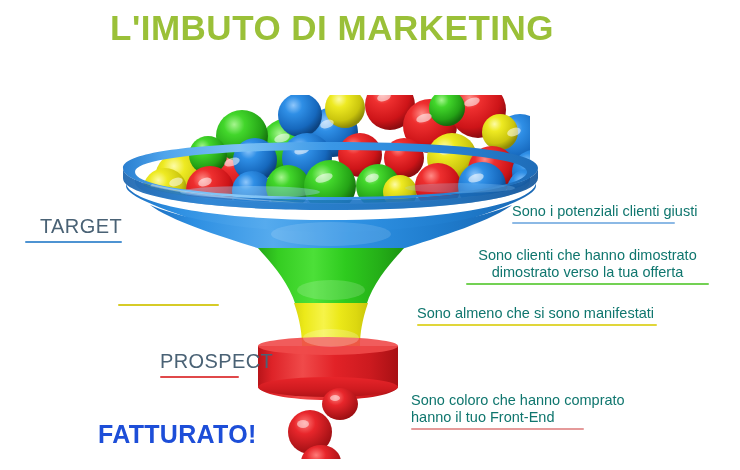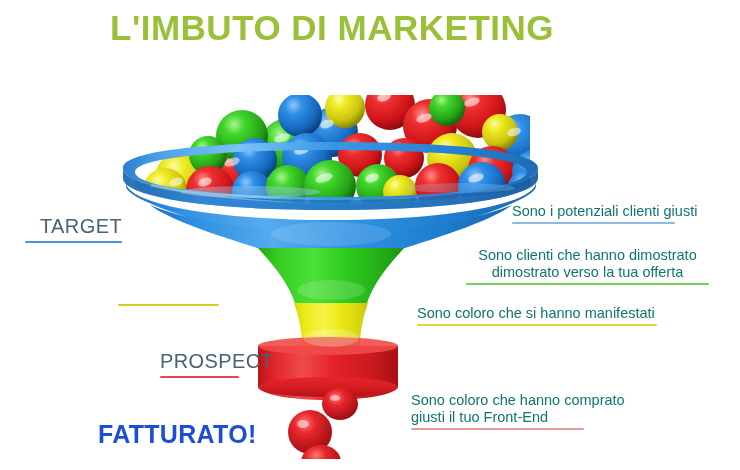--- a/index.html
+++ b/index.html
@@ -348,25 +348,25 @@
     <span class="rule" style="background:#8cb9e5;"></span>
   </div>
 
   <div class="right-desc" id="desc-lead">
     <span>Sono clienti che hanno dimostrato</span><br>
     <span>dimostrato verso la tua offerta</span>
     <span class="rule" style="background:#73d154;"></span>
   </div>
 
   <div class="right-desc" id="desc-prospect">
-    <span>Sono coloro che si hanno manifestati</span>
+    <span>Sono almeno che si sono manifestati</span>
     <span class="rule" style="background:#e0d63a;"></span>
   </div>
 
   <div class="right-desc" id="desc-clienti">
     <span>Sono coloro che hanno comprato</span><br>
-    <span>giusti il tuo Front-End</span>
+    <span>hanno il tuo Front-End</span>
     <span class="rule" style="background:#e59a9a;"></span>
   </div>
 
   <div id="fatturato">FATTURATO!</div>
 
 </div>
 
 </body></html>

